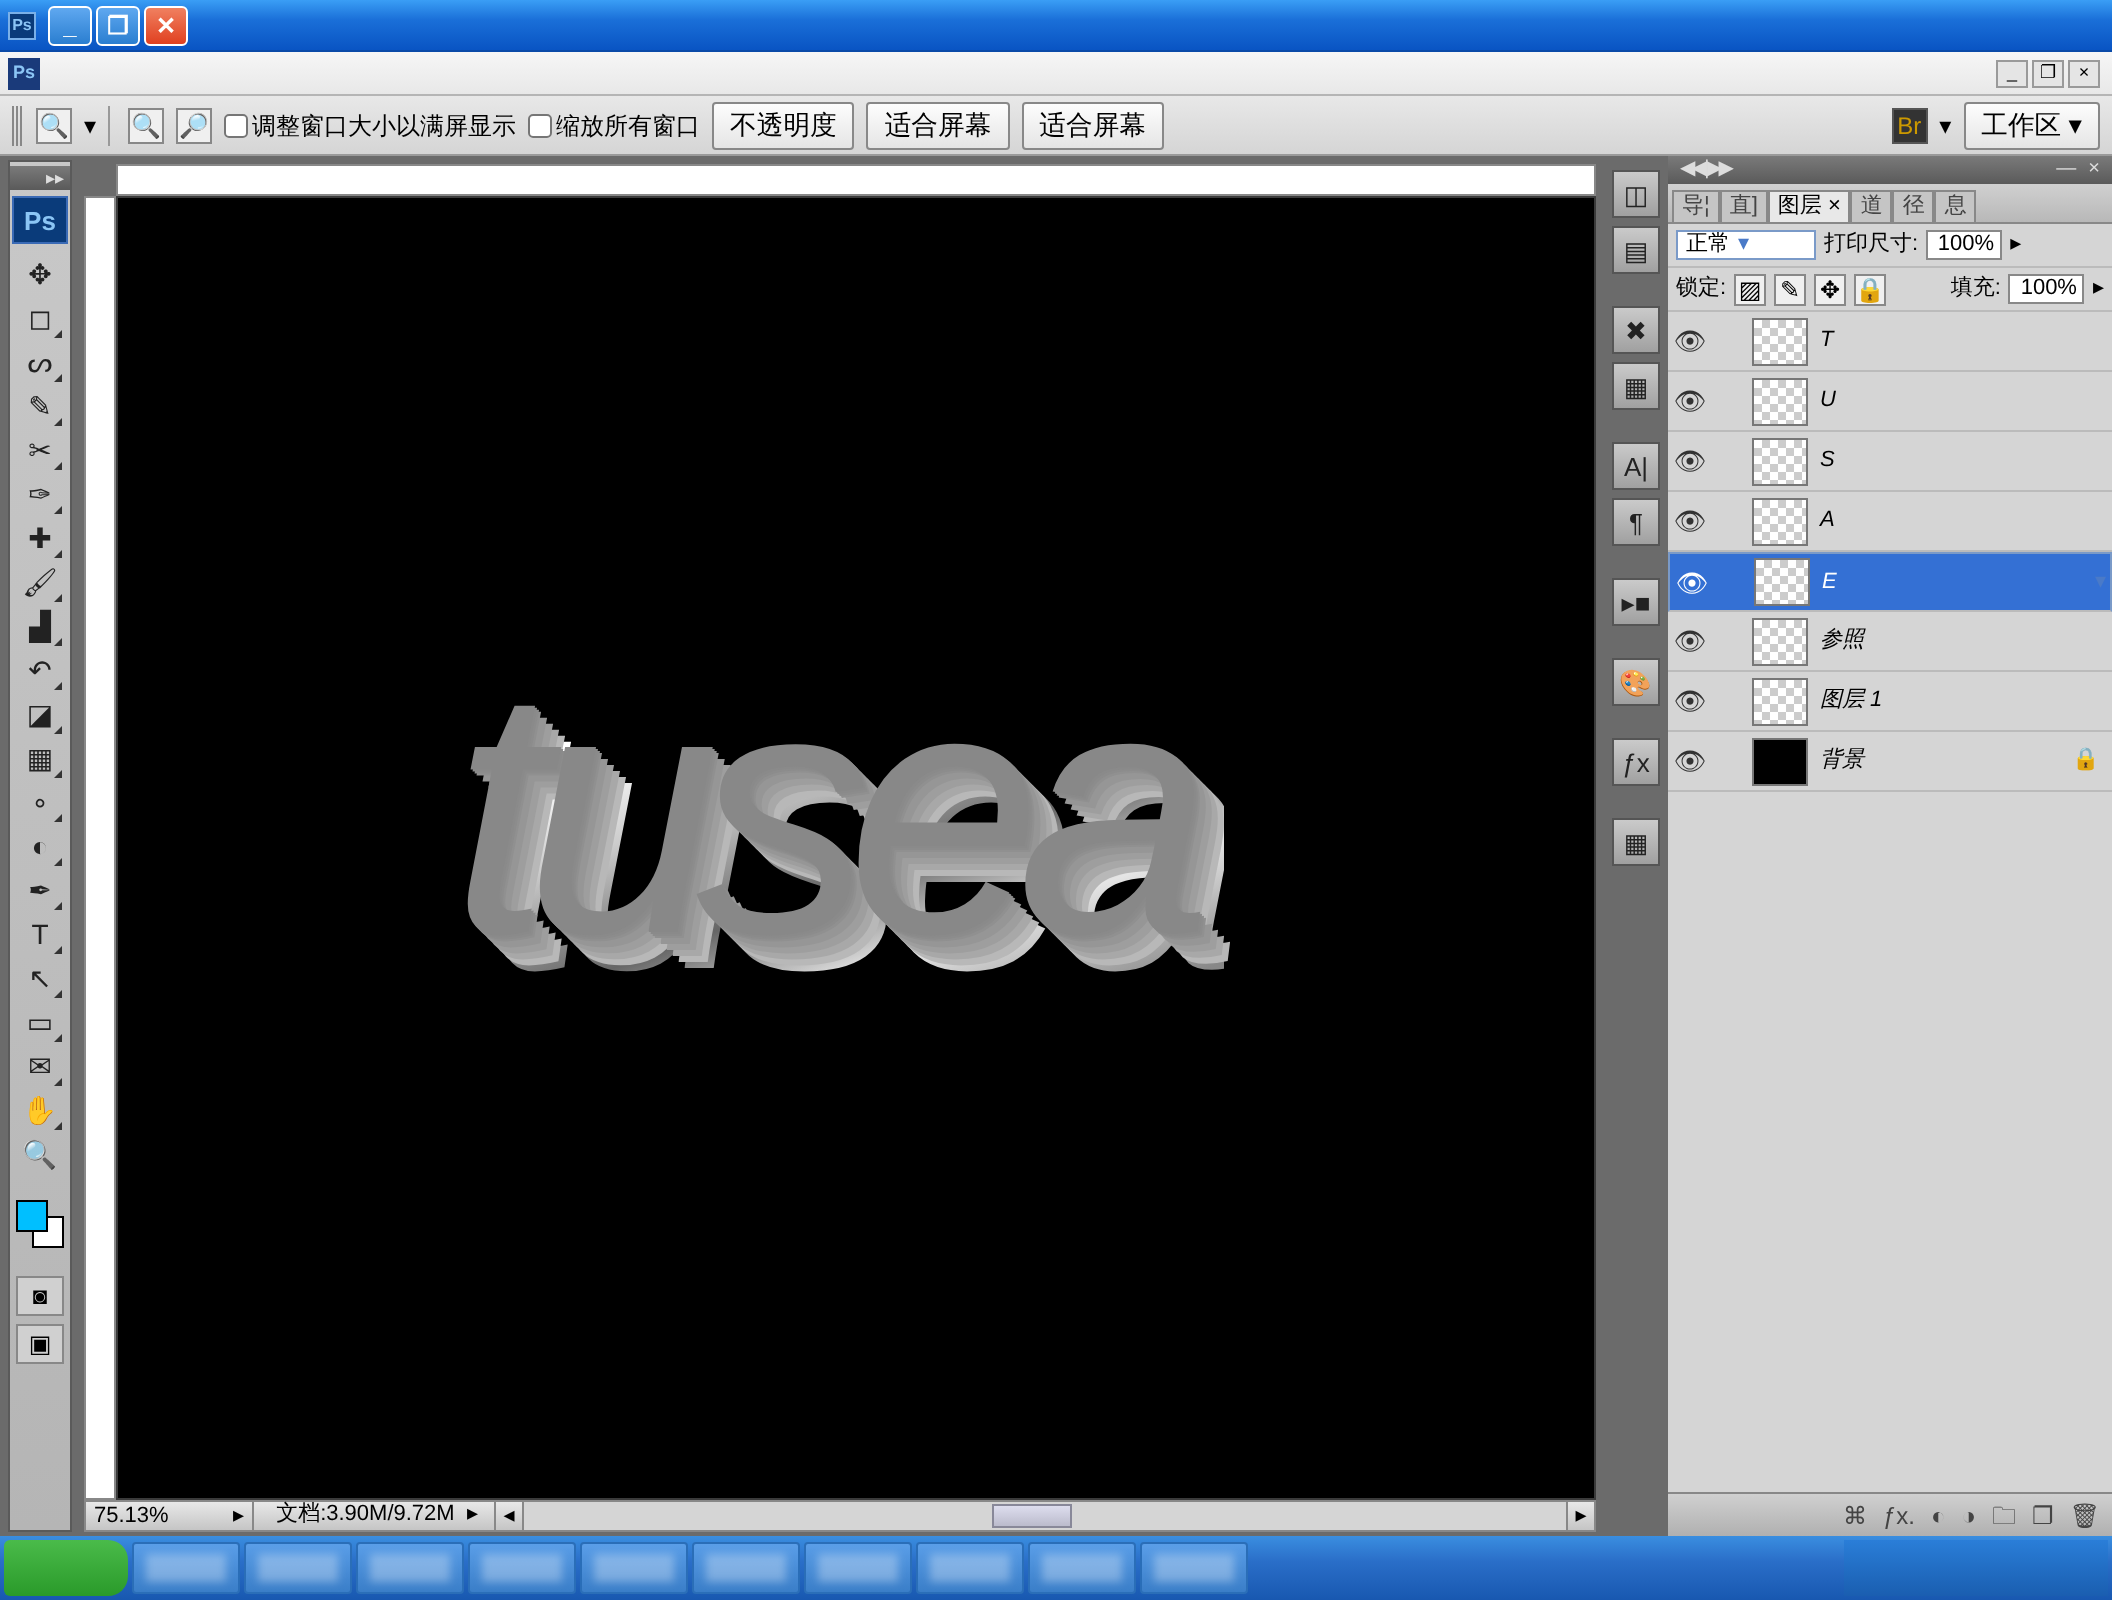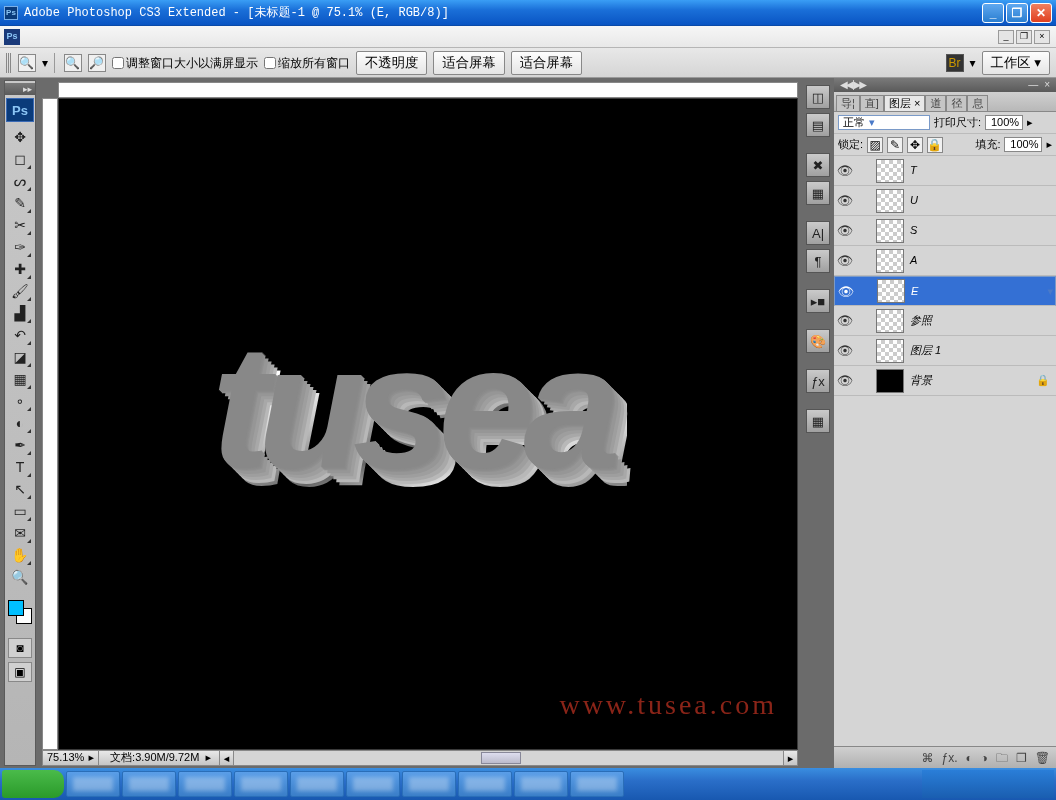--- a/index.html
+++ b/index.html
@@ -28,27 +28,27 @@
 .pshdr{width:28px;height:24px;background:#0a3b7a;color:#8bc5f5;display:flex;align-items:center;justify-content:center;font-weight:bold;font-size:13px;margin-bottom:4px;border:1px solid #3a6ab5}
 .tool{width:24px;height:22px;display:flex;align-items:center;justify-content:center;font-size:14px;color:#222;position:relative;cursor:default}
 .tool::after{content:"";position:absolute;right:1px;bottom:1px;border:2px solid transparent;border-right-color:#333;border-bottom-color:#333;width:0;height:0}
 .tool.no-fly::after{display:none}
 .swatch-area{margin-top:6px;position:relative;width:28px;height:40px}
 .sw-fg{position:absolute;top:6px;left:2px;width:16px;height:16px;background:#00bfff;border:1px solid #000}
 .sw-bg{position:absolute;top:14px;left:10px;width:16px;height:16px;background:#fff;border:1px solid #000}
 .qmask{margin-top:4px;width:24px;height:20px;border:1px solid #888;background:#d0d0d0;display:flex;align-items:center;justify-content:center;font-size:12px}
 .canvas-wrap{flex:1;position:relative;background:#6b6b6b;overflow:hidden}
 .doc{position:absolute;top:20px;left:18px;right:6px;bottom:18px;background:#000;border:1px solid #3a3a3a}
-.art{position:absolute;inset:0;display:flex;align-items:center;justify-content:center;font-family:Arial,sans-serif;font-weight:700;font-size:175px;letter-spacing:-12px;color:transparent}
+.art{position:absolute;inset:0;display:flex;align-items:center;justify-content:center;font-family:Arial,sans-serif;font-weight:400;font-size:175px;letter-spacing:-12px;color:transparent}
 .art span{background:linear-gradient(160deg,#fff 20%,#ccc 35%,#666 55%,#e5e5e5 70%,#888 90%);-webkit-background-clip:text;background-clip:text;text-shadow:-18px -18px 0 #888,-17px -17px 0 #8a8a8a,-16px -16px 0 #8c8c8c,-15px -15px 0 #909090,-12px -12px 0 #969696,-9px -9px 0 #9e9e9e,-6px -6px 0 #a8a8a8,-3px -3px 0 #b8b8b8;font-style:italic}
 .wm{position:absolute;right:20px;bottom:30px;color:rgba(230,60,40,.6);font:28px/1 "Times New Roman",serif;letter-spacing:3px}
 .rulerx{position:absolute;top:4px;left:18px;right:6px;height:16px;background:#fff;border:1px solid #888}
 .rulery{position:absolute;top:20px;left:2px;width:16px;bottom:18px;background:#fff;border:1px solid #888}
 .sbx{position:absolute;left:2px;right:6px;bottom:2px;height:16px;background:linear-gradient(#e8e8e8,#c5c5c5);display:flex;border:1px solid #888;font-size:11px}
-.sbx .zoom{width:56px;border-right:1px solid #888;padding:1px 4px;display:flex;align-items:flex-start}
+.sbx .zoom{width:84px;border-right:1px solid #888;padding:1px 4px;display:flex;align-items:center}
 .sbx .docinf{padding:1px 8px;border-right:1px solid #888;display:flex;white-space:nowrap}
 .sbx .track{flex:1;position:relative;background:#d5d5d5}
 .sbx .thumb{position:absolute;left:45%;top:1px;bottom:1px;width:40px;background:linear-gradient(#dde,#bbc);border:1px solid #889}
 .rbtn{width:24px;height:24px;margin:1px auto;background:linear-gradient(#cacaca,#a0a0a0);border:1px solid #555;display:flex;align-items:center;justify-content:center;font-size:13px;color:#222}
 .panelcol{width:222px;background:#6b6b6b;display:flex;flex-direction:column}
 .pstrip{height:14px;background:linear-gradient(#7a7a7a,#5a5a5a);display:flex;align-items:center;color:#ddd;padding:0 6px;font-size:10px;justify-content:space-between}
 .pstrip .arrs{letter-spacing:-2px}
 .pstrip .pbtns{display:flex;gap:6px}
 .tabs{height:20px;background:linear-gradient(#d0d0d0,#b8b8b8);border-bottom:1px solid #888;display:flex;align-items:flex-end;font-size:11px;padding-left:2px;overflow:hidden}
 .tab{padding:2px 4px;border:1px solid #888;border-bottom:none;background:#c5c5c5;margin-right:0;color:#444;white-space:nowrap}
@@ -74,21 +74,20 @@
 .tbtn{height:26px;background:linear-gradient(#5a9ee8,#3a7ec8);border:1px solid #2a6eb8;border-radius:2px;padding:0 6px;display:flex;align-items:center;min-width:24px}
 .tbtn .blur{filter:blur(2px);width:40px;height:14px;background:rgba(255,255,255,.3)}
 .tray{margin-left:auto;height:28px;background:linear-gradient(#2a7ed8,#1a5eb0);display:flex;align-items:center;padding:0 6px;gap:4px;color:#fff;font-size:11px}
 .addstrip{width:28px;background:#6b6b6b;display:flex;flex-direction:column;gap:2px;padding-top:6px;margin-right:2px}
 </style>
 </head>
 <body>
 
 <div class="titlebar">
   <div class="ps-ico">Ps</div>
-  <div class="title-text">Adobe Photoshop CS3 Extended - [未标题-1 @ 75.1% (E, RGB/8)]</div>
   <div class="winbtns">
     <div class="winbtn">_</div>
     <div class="winbtn">❐</div>
     <div class="winbtn close">✕</div>
   </div>
 </div>
 
 <div class="menubar">
   <div class="ps-ico">Ps</div>
   <div class="spacer"></div>
@@ -157,21 +156,20 @@
     <div class="qmask">▣</div>
   </div>
 
   <div class="canvas-wrap">
     <div class="rulerx"></div>
     <div class="rulery"></div>
     <div class="doc">
       <div class="art">
           <span>tusea</span>
         </div>
-      <div class="wm">www.tusea.com</div>
     </div>
     <div class="sbx">
       <div class="zoom">
           <span>75.13%</span>
           <span style="margin-left:auto">▸</span>
         </div>
       <div class="docinf">&nbsp;<span>文档:</span><span>3.90M/9.72M</span>&nbsp;&nbsp;▸</div>
       <div style="width:14px;border-right:1px solid #888;display:flex;align-items:center;justify-content:center">◂</div>
       <div class="track">
           <div class="thumb"></div>
@@ -210,21 +208,21 @@
     <div class="tabs" id="panel-tabs">
         <div class="tab">导¦</div>
         <div class="tab">直]</div>
         <div class="tab act">图层 ×</div>
         <div class="tab">道</div>
         <div class="tab">径</div>
         <div class="tab">息</div>
       </div>
     <div class="panel">
       <div class="row">
-        <div class="sel" style="width:92px">
+        <div class="sel" style="width:70px">
             <span>正常</span>
           </div>
         <span>打印尺寸:</span>
         <div class="pct">100%</div>
         <span>▸</span>
       </div>
       <div class="row">
         <span>锁定:</span>
         <span class="icob" style="width:16px;height:16px">▨</span>
         <span class="icob" style="width:16px;height:16px">✎</span>

